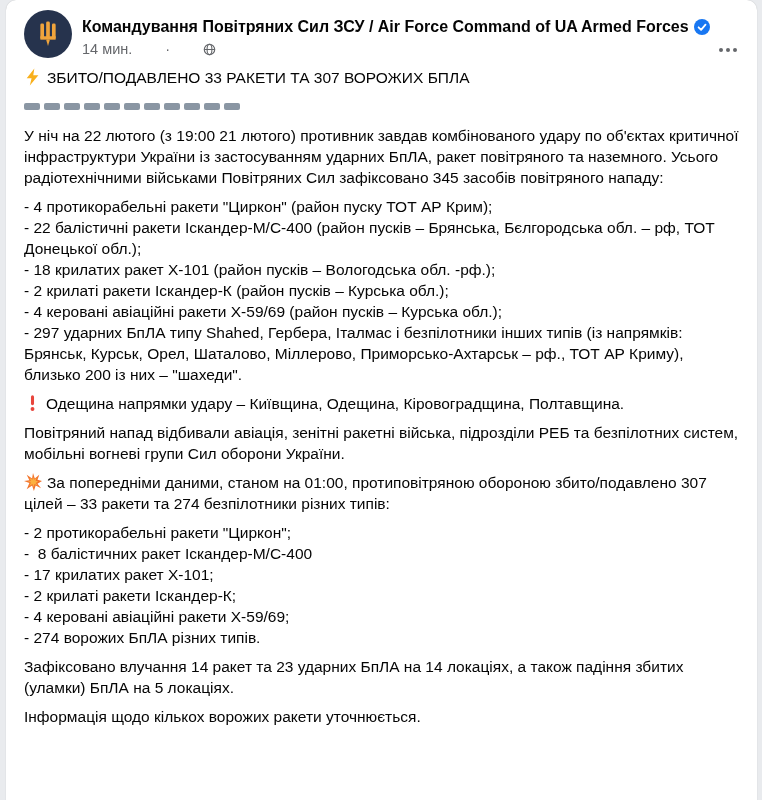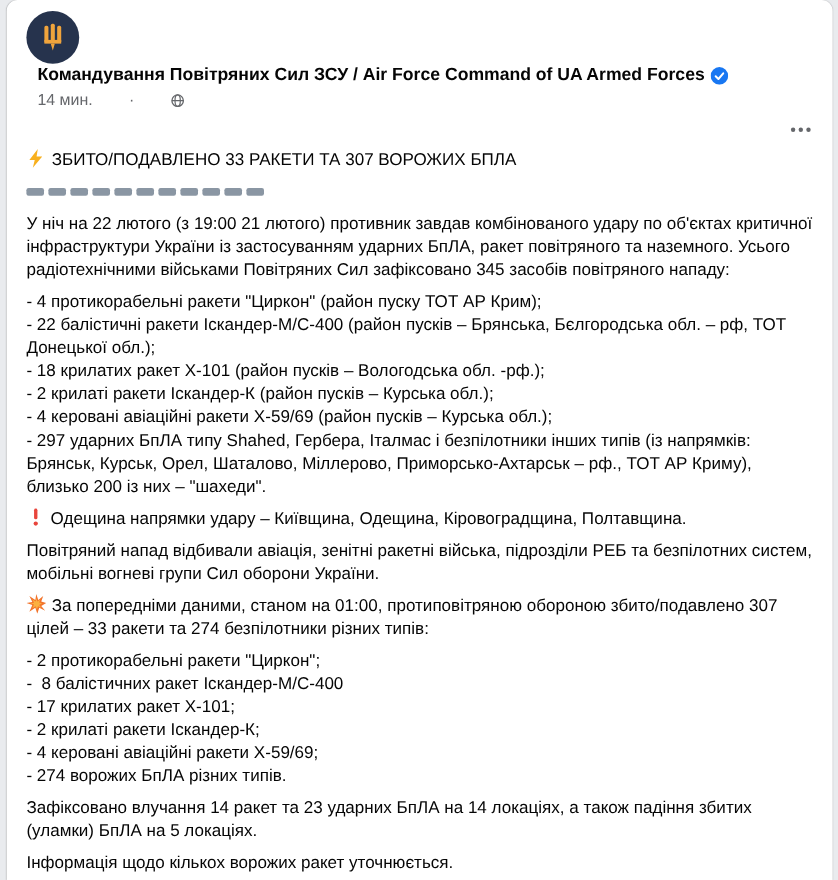--- a/index.html
+++ b/index.html
@@ -23,23 +23,22 @@
     width: 751px;
     height: 100%;
     border-radius: 10px 10px 0 0;
     box-shadow: 0 0 1px rgba(0,0,0,.25);
     box-sizing: border-box;
     overflow: hidden;
   }
   
   .post-header {
     display: flex;
-    align-items: flex-start;
+    align-items: flex-end;
     padding: 10px 16px 2px 18px;
-    flex-direction: column;
   }
   .avatar {
     width: 48px;
     height: 48px;
     border-radius: 50%;
     background: #26334d;
     flex: 0 0 48px;
     display: flex;
     align-items: center;
     justify-content: center;
@@ -200,18 +199,18 @@
 
       <p>- 2 протикорабельні ракети "Циркон";
 -  8 балістичних ракет Іскандер-М/С-400
 - 17 крилатих ракет Х-101;
 - 2 крилаті ракети Іскандер-К;
 - 4 керовані авіаційні ракети Х-59/69;
 - 274 ворожих БпЛА різних типів.</p>
 
       <p>Зафіксовано влучання 14 ракет та 23 ударних БпЛА на 14 локаціях, а також падіння збитих (уламки) БпЛА на 5 локаціях.</p>
 
-      <p>Інформація щодо кількох ворожих ракет уточнюється.</p>
+      <p>Інформація щодо кількох ворожих ракети уточнюється.</p>
 
 
     </div>
   </article>
 </div>
 
 </body></html>

